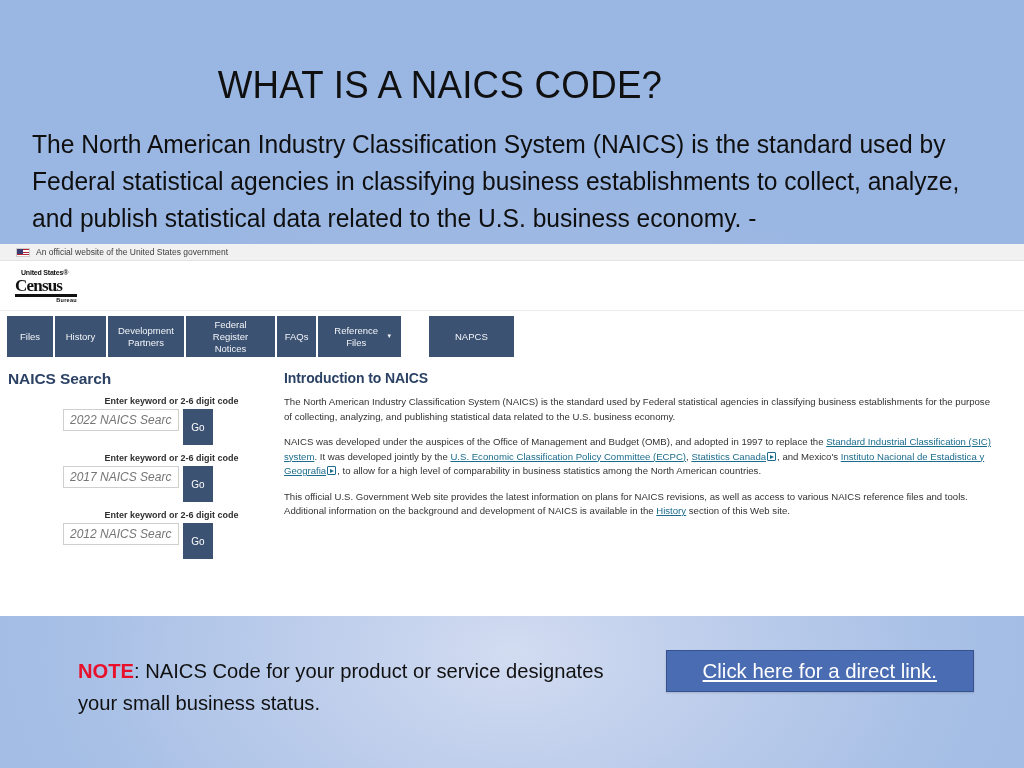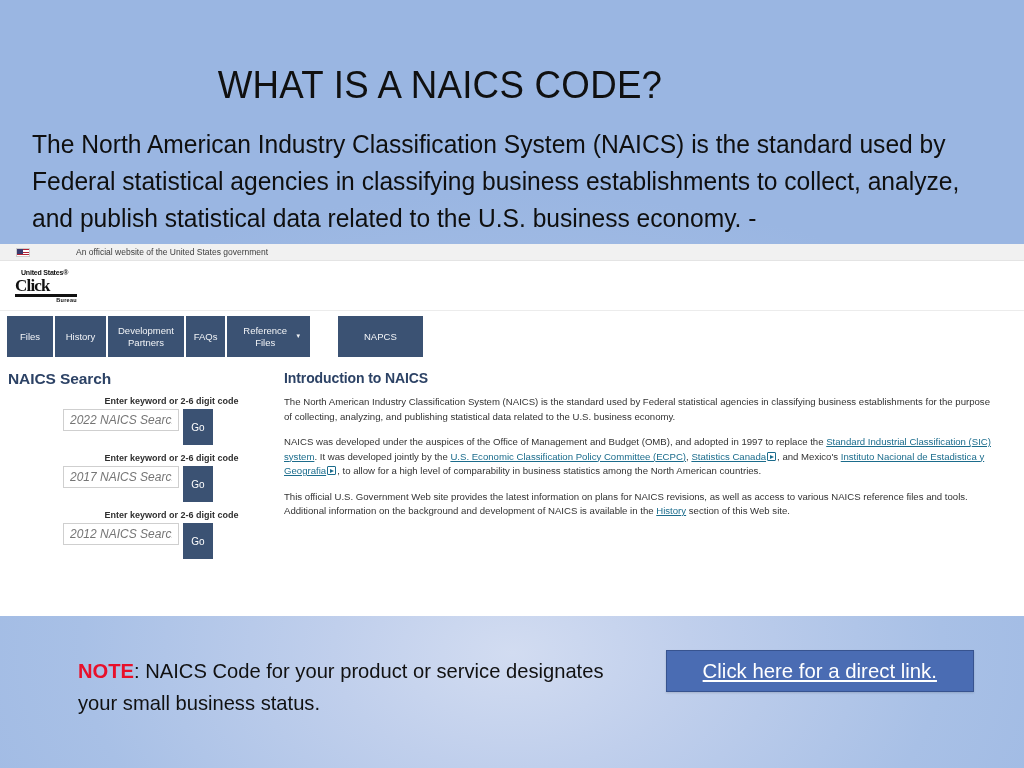--- a/index.html
+++ b/index.html
@@ -65,21 +65,20 @@
     overflow: hidden;
   }
   #gov-banner {
     height: 17px;
     background: #f1f1f1;
     border-bottom: 1px solid #e4e4e4;
     display: flex;
     align-items: center;
     padding-left: 16px;
     box-sizing: border-box;
-    gap: 40px;
   }
   .flag-icon {
     width: 14px;
     height: 9px;
     margin-right: 6px;
     position: relative;
     display: inline-block;
     background: linear-gradient(
       to bottom,
       #b22234 0 1.3px, #ffffff 1.3px 2.6px,
@@ -337,37 +336,41 @@
   <div id="capture">
 
     <div id="gov-banner">
       <span class="flag-icon"></span>
       <span id="gov-banner-text">An official website of the United States government</span>
     </div>
 
     <div id="logo-bar">
       <div id="census-logo">
         <div class="lg-top">United States®</div>
-        <div class="lg-main">Click</div>
+        <div class="lg-main">Census</div>
         <div class="lg-rule"></div>
         <div class="lg-bureau">Bureau</div>
       </div>
     </div>
 
 
     <div id="navbar">
       <div class="nav-tab" style="width:48px">
         <span>Files</span>
       </div>
       <div class="nav-tab" style="width:53px">
         <span>History</span>
       </div>
       <div class="nav-tab" style="width:78px">
         <span>Development
 Partners</span>
+      </div>
+      <div class="nav-tab" style="width:91px">
+        <span>Federal
+Register Notices</span>
       </div>
       <div class="nav-tab" style="width:41px">
         <span>FAQs</span>
       </div>
       <div class="nav-tab" style="width:85px">
         <span>Reference Files</span><span class="caret">▾</span>
       </div>
       <div class="nav-tab gap">
         <span>NAPCS</span>
       </div>

